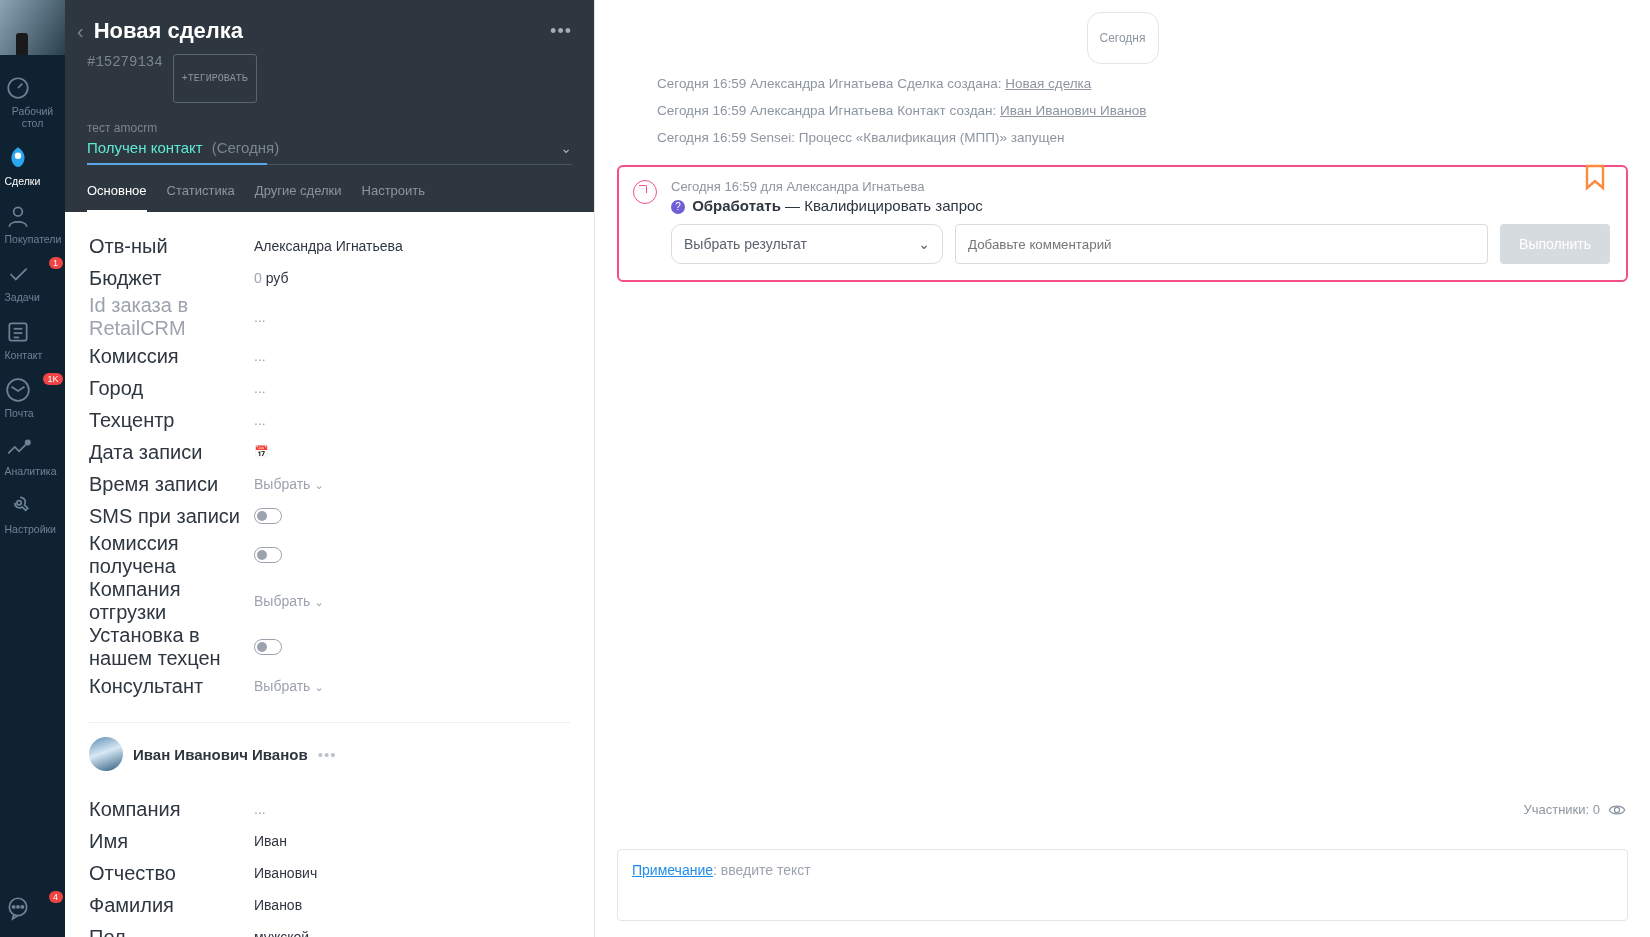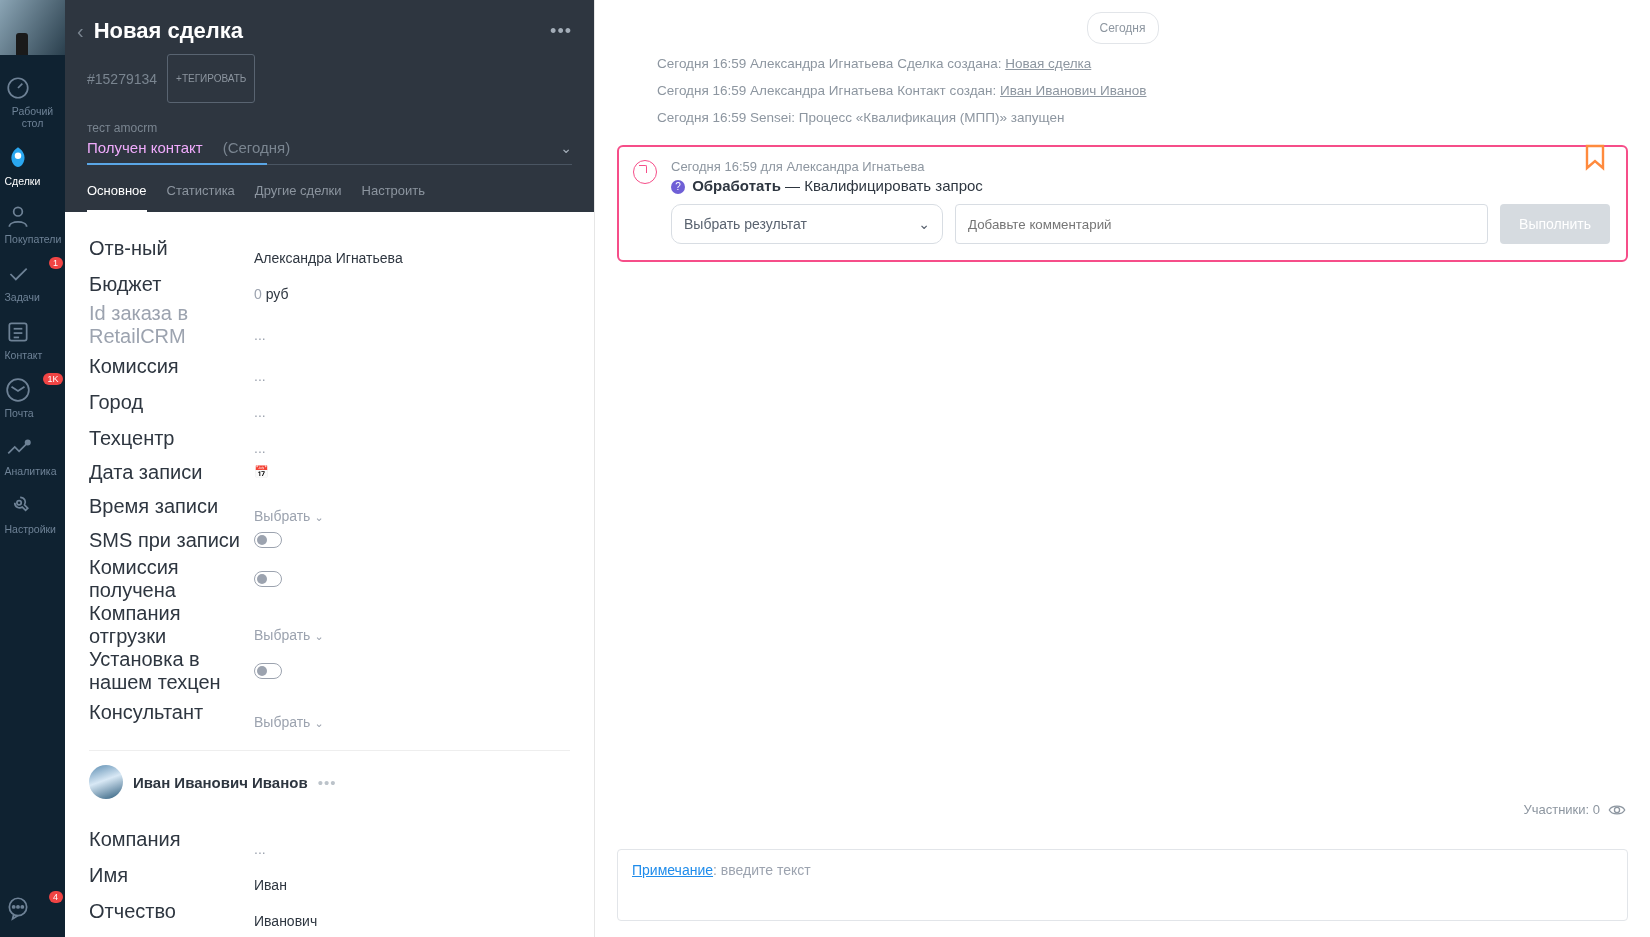--- a/index.html
+++ b/index.html
@@ -17,58 +17,58 @@
 .sidebar-badge { position: absolute; top: 4px; right: 14px; background: #f04444; color: #fff; font-size: 9px; border-radius: 8px; padding: 1px 4px; min-width: 14px; text-align: center; }
 .sidebar-bottom { margin-top: auto; padding-bottom: 12px; position: relative; }
 
 
 .deal-panel { width: 530px; background: #fff; display: flex; flex-direction: column; flex-shrink: 0; border-right: 1px solid #e6e6e6; }
 .deal-header { background: #2e3640; color: #fff; padding: 18px 22px 0 22px; }
 .deal-title-row { display: flex; align-items: center; margin-bottom: 10px; }
 .back-arrow { color: #7a8590; font-size: 20px; margin-right: 10px; cursor: pointer; margin-left: -10px;}
 .deal-title { font-size: 22px; font-weight: 600; flex: 1; }
 .deal-more { color: #a3adb8; font-size: 18px; letter-spacing: 1px; cursor: pointer; }
-.deal-id-row { display: flex; align-items: center; gap: 10px; margin-bottom: 18px; }
+.deal-id-row { display: flex; gap: 10px; margin-bottom: 18px; font-family: Liberation Mono, monospace; }
 .deal-id { color: #7a8590; font-size: 14px; }
 .deal-tag-btn { border: 1px solid #596471; color: #8c959f; font-size: 10px; padding: 18px 8px; border-radius: 3px; cursor: pointer; }
 .pipeline-name { color: #7a8590; font-size: 12px; margin-bottom: 4px; }
 .stage-row { display: flex; align-items: flex-end; border-bottom: 1px solid #4a5562; padding-bottom: 8px; margin-bottom: 2px; position: relative; }
-.stage-name { color: #f0abfc; font-size: 15px; }
-.stage-today { color: #7a8590; margin-left: 20px; font-size: 15px; }
+.stage-name { color: #5eead4; font-size: 15px; }
+.stage-today { color: #7a8590; margin-left: 9px; font-size: 15px; }
 .stage-chevron { margin-left: auto; color: #a3adb8; cursor: pointer; }
 .stage-underline { position: absolute; bottom: -1px; left: 0; width: 180px; height: 2px; background: #5aa6e6; }
 .tabs { display: flex; gap: 20px; padding-top: 16px; }
 .tab { color: #8c959f; font-size: 13px; padding-bottom: 12px; cursor: pointer; border-bottom: 2px solid transparent; }
 .tab.active { color: #fff; border-bottom-color: #fff; }
 
 .deal-body { flex: 1; overflow-y: auto; padding: 18px 24px; }
 .field-row { display: flex; align-items: center; min-height: 32px; }
 .field-label { width: 165px; color: #2e3640; font-size: 20px; flex-shrink: 0; }
 .field-label.muted { color: #9ca3af; }
-.field-value { color: #2e3640; font-size: 14px; margin-top: 20px; }
+.field-value { color: #2e3640; font-size: 14px; }
 .field-value.muted { color: #9ca3af; }
 .drop-caret { color: #9ca3af; font-size: 11px; margin-left: 4px; }
 .toggle { width: 28px; height: 16px; border-radius: 16px; border: 1.5px solid #9ca3af; position: relative; display: inline-block; }
 .toggle::after { content:''; position:absolute; width:10px; height:10px; border-radius:50%; background:#9ca3af; top:1.5px; left:2px; }
 .date-icon { color: #9ca3af; font-size: 12px; }
 
 .contact-block { margin-top: 20px; border-top: 1px solid #eee; padding-top: 14px; }
 .contact-header { display: flex; align-items: center; gap: 10px; margin-bottom: 12px; padding-bottom: 10px;}
 .contact-avatar { width: 34px; height: 34px; border-radius: 50%; background: linear-gradient(160deg, #5a8bb0 0%, #d8e8f5 45%, #2a5a7a 100%); }
 .contact-name { font-weight: 600; font-size: 15px; color: #2e3640; }
 .contact-more { color: #bcc3ca; font-size: 15px; letter-spacing: 1px; cursor: pointer; }
 .more-link { color: #bcc3ca; font-size: 13px; margin-top: 10px; cursor: pointer; }
 
 .add-contact-row { display: flex; align-items: center; gap: 12px; margin-top: 20px; padding-top: 16px; border-top: 1px solid #eee; }
 .add-contact-circle { width: 32px; height: 32px; border: 1.5px solid #d8dde3; border-radius: 50%; display: flex; align-items: center; justify-content: center; color: #b7bec7; font-size: 18px; cursor: pointer; }
 
 
 .timeline { flex: 1; display: flex; flex-direction: column; background: #fff; position: relative; min-width: 0; padding-left: 22px; padding-right: 22px; padding-top: 12px;}
 .today-pill-wrap{display:flex;justify-content:center;margin-bottom:8px;}
-.today-pill { border: 1px solid #e2e5e9; color: #8d96a0; font-size: 12px; border-radius: 14px; padding: 8px 12px; background:#fff;}
+.today-pill { border: 1px solid #e2e5e9; color: #8d96a0; font-size: 12px; border-radius: 14px; padding: 18px 12px; background:#fff;}
 .log-item { color: #8d96a0; font-size: 13.5px; margin: 4px 0 8px 40px; }
 .log-item a { color: #8d96a0; text-decoration: underline; }
 .link-blue { color: #1f8ceb !important; }
 
 .task-card { border: 2px solid #f64e89; border-radius: 6px; margin-top: 12px; position: relative; padding: 12px 16px 16px 52px; }
 .task-clock { position: absolute; left: 14px; top: 13px; width: 24px; height: 24px; border: 1.8px solid #f64e89; border-radius: 50%; display: flex; align-items: center; justify-content: center; }
 .task-clock::after{content:'';position:absolute;width:7px;height:7px;border-top:1.8px solid #f64e89;border-right:1.8px solid #f64e89;top:4px;left:5px;transform:rotate(0deg);border-radius:0 2px 0 0;}
 .bookmark { position: absolute; right: 20px; top: -3px; width: 22px; height: 28px; }
 .task-meta { color: #8d96a0; font-size: 13px; }
 .task-title-line { font-size: 15px; color: #2e3640; margin-top: 3px; margin-bottom: 10px; }

